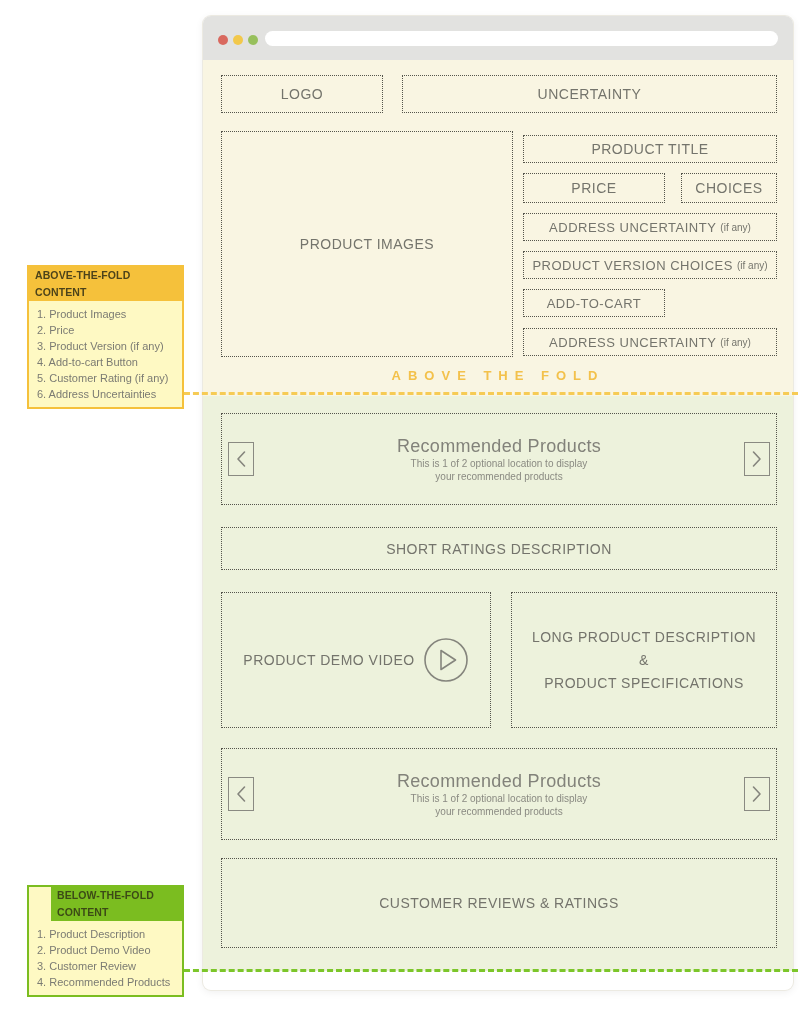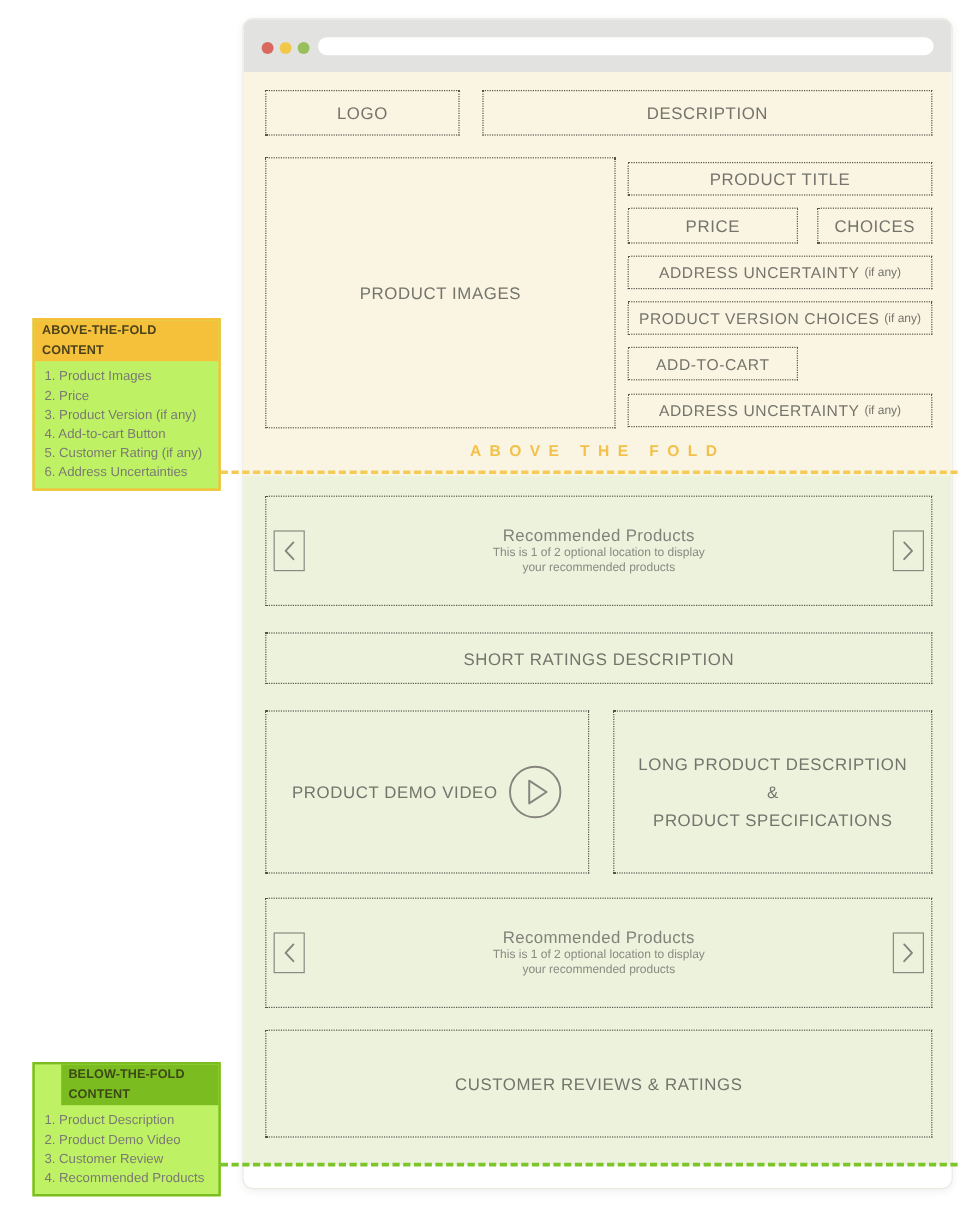--- a/index.html
+++ b/index.html
@@ -37,41 +37,41 @@
   .cart-box{left:320px;top:273px;width:142px;height:28px;}
   .addr2-box{left:320px;top:312px;width:254px;height:28px;}
 
   .fold-label{position:absolute;left:0;right:0;top:352px;text-align:center;
      font-size:13px;font-weight:bold;letter-spacing:7px;color:var(--fold-text,#f3c14b);}
 
   
   .rec1{left:18px;top:397px;width:556px;height:92px;}
   .rec2{left:18px;top:732px;width:556px;height:92px;}
   .rec-inner{display:flex;flex-direction:column;align-items:center;}
-  .rec-title{font-size:14px;color:#82827a;letter-spacing:.3px;}
+  .rec-title{font-size:18px;color:#82827a;letter-spacing:.3px;}
   .rec-sub{font-size:10px;color:#8a8a82;line-height:13px;letter-spacing:0;}
   .arrow-btn{position:absolute;top:50%;transform:translateY(-50%);width:26px;height:34px;
      border:1px solid #8a8a82;display:flex;align-items:center;justify-content:center;background:transparent;cursor:pointer;}
   .arrow-btn.prev{left:6px;} .arrow-btn.next{right:6px;}
   .shortdesc-box{left:18px;top:511px;width:556px;height:43px;}
   .video-box{left:18px;top:576px;width:270px;height:136px;flex-direction:row;gap:8px;}
   .longdesc-box{left:308px;top:576px;width:266px;height:136px;}
   .longdesc-inner{line-height:23px;}
   .reviews-box{left:18px;top:842px;width:556px;height:90px;}
 
   svg.icon{display:block;}
   svg.icon *{stroke:#85857d;fill:none;stroke-width:1.6;stroke-linecap:round;stroke-linejoin:round;}
 
   
   .fold-line{position:absolute;height:0;z-index:5;}
   .fold-line.above{left:184px;top:392px;width:614px;border-top:3px dashed var(--dash-yellow,#f6cb55);}
   .fold-line.below{left:184px;top:969px;width:614px;border-top:3px dashed var(--dash-green,#7cc62a);}
 
   
-  .panel{position:absolute;left:27px;width:157px;background:#bef264;box-sizing:border-box;z-index:6;}
+  .panel{position:absolute;left:27px;width:157px;background:#fef9c3;box-sizing:border-box;z-index:6;}
   .panel.above{top:265px;border:2px solid var(--accent-yellow,#f5c13b);}
   .panel.below{top:885px;border:2px solid var(--accent-green,#7bbd20);}
   .panel-header{font-size:10.5px;font-weight:bold;line-height:17px;padding:0 0 0 6px;letter-spacing:.1px;}
   .panel.above .panel-header{background:var(--accent-yellow,#f5c13b);color:#4d431a;}
   .panel.below .panel-header{background:var(--accent-green,#7bbd20);color:#3c4a16;margin-left:22px;}
   .panel-list{list-style:none;margin:0;padding:5px 6px 5px 8px;}
   .panel-list li{font-size:11px;line-height:16px;color:#7b7b73;}
 </style>
 </head>
 <body>
@@ -108,21 +108,21 @@
       <div class="urlbar" title=""></div>
     </div>
 
     <div class="section-above"></div>
     <div class="section-below"></div>
 
     <div class="wf logo-box">
       <span>LOGO</span>
     </div>
     <div class="wf nav-box">
-      <span>DESCRIPTION</span>
+      <span>UNCERTAINTY</span>
     </div>
     <div class="wf images-box">
       <span>PRODUCT IMAGES</span>
     </div>
     <div class="wf title-box">
       <span>PRODUCT TITLE</span>
     </div>
     <div class="wf price-box">
       <span>PRICE</span>
     </div>

